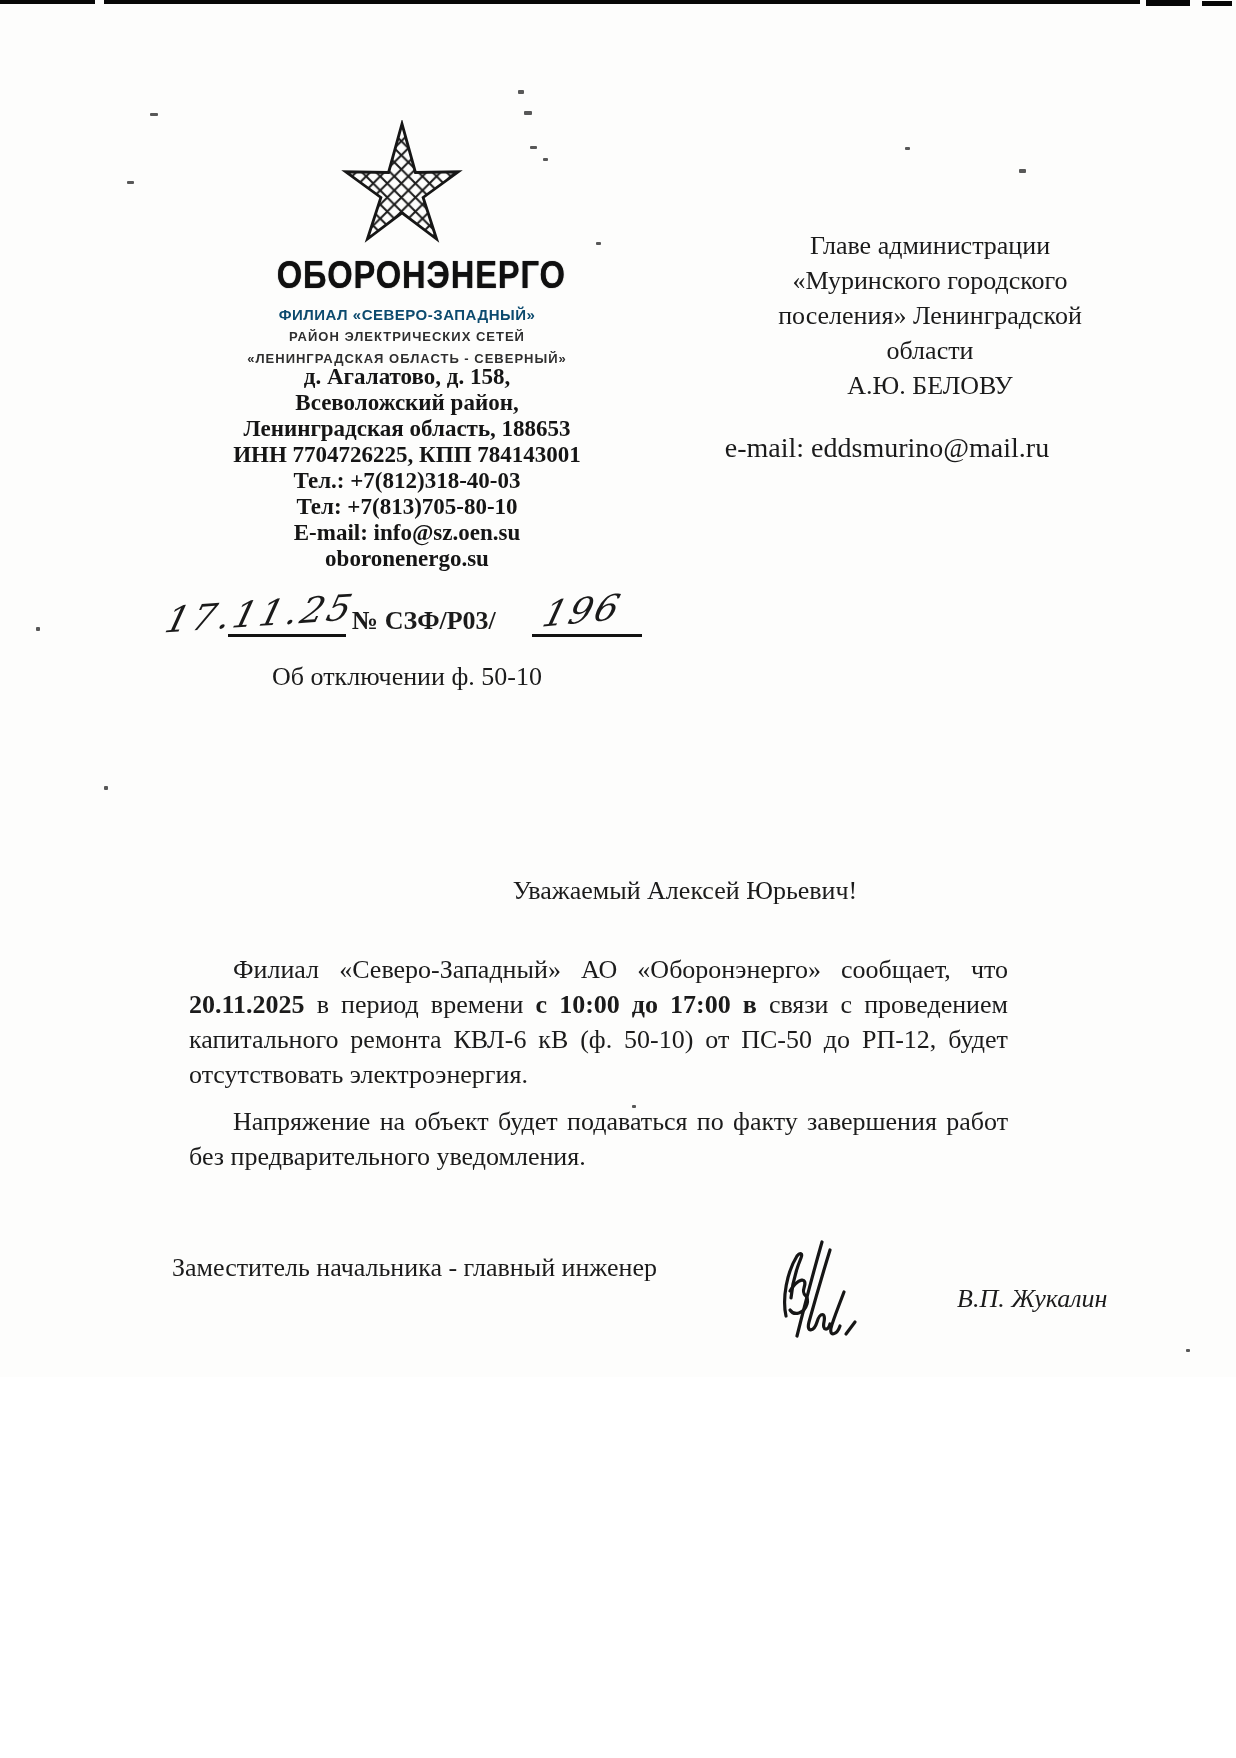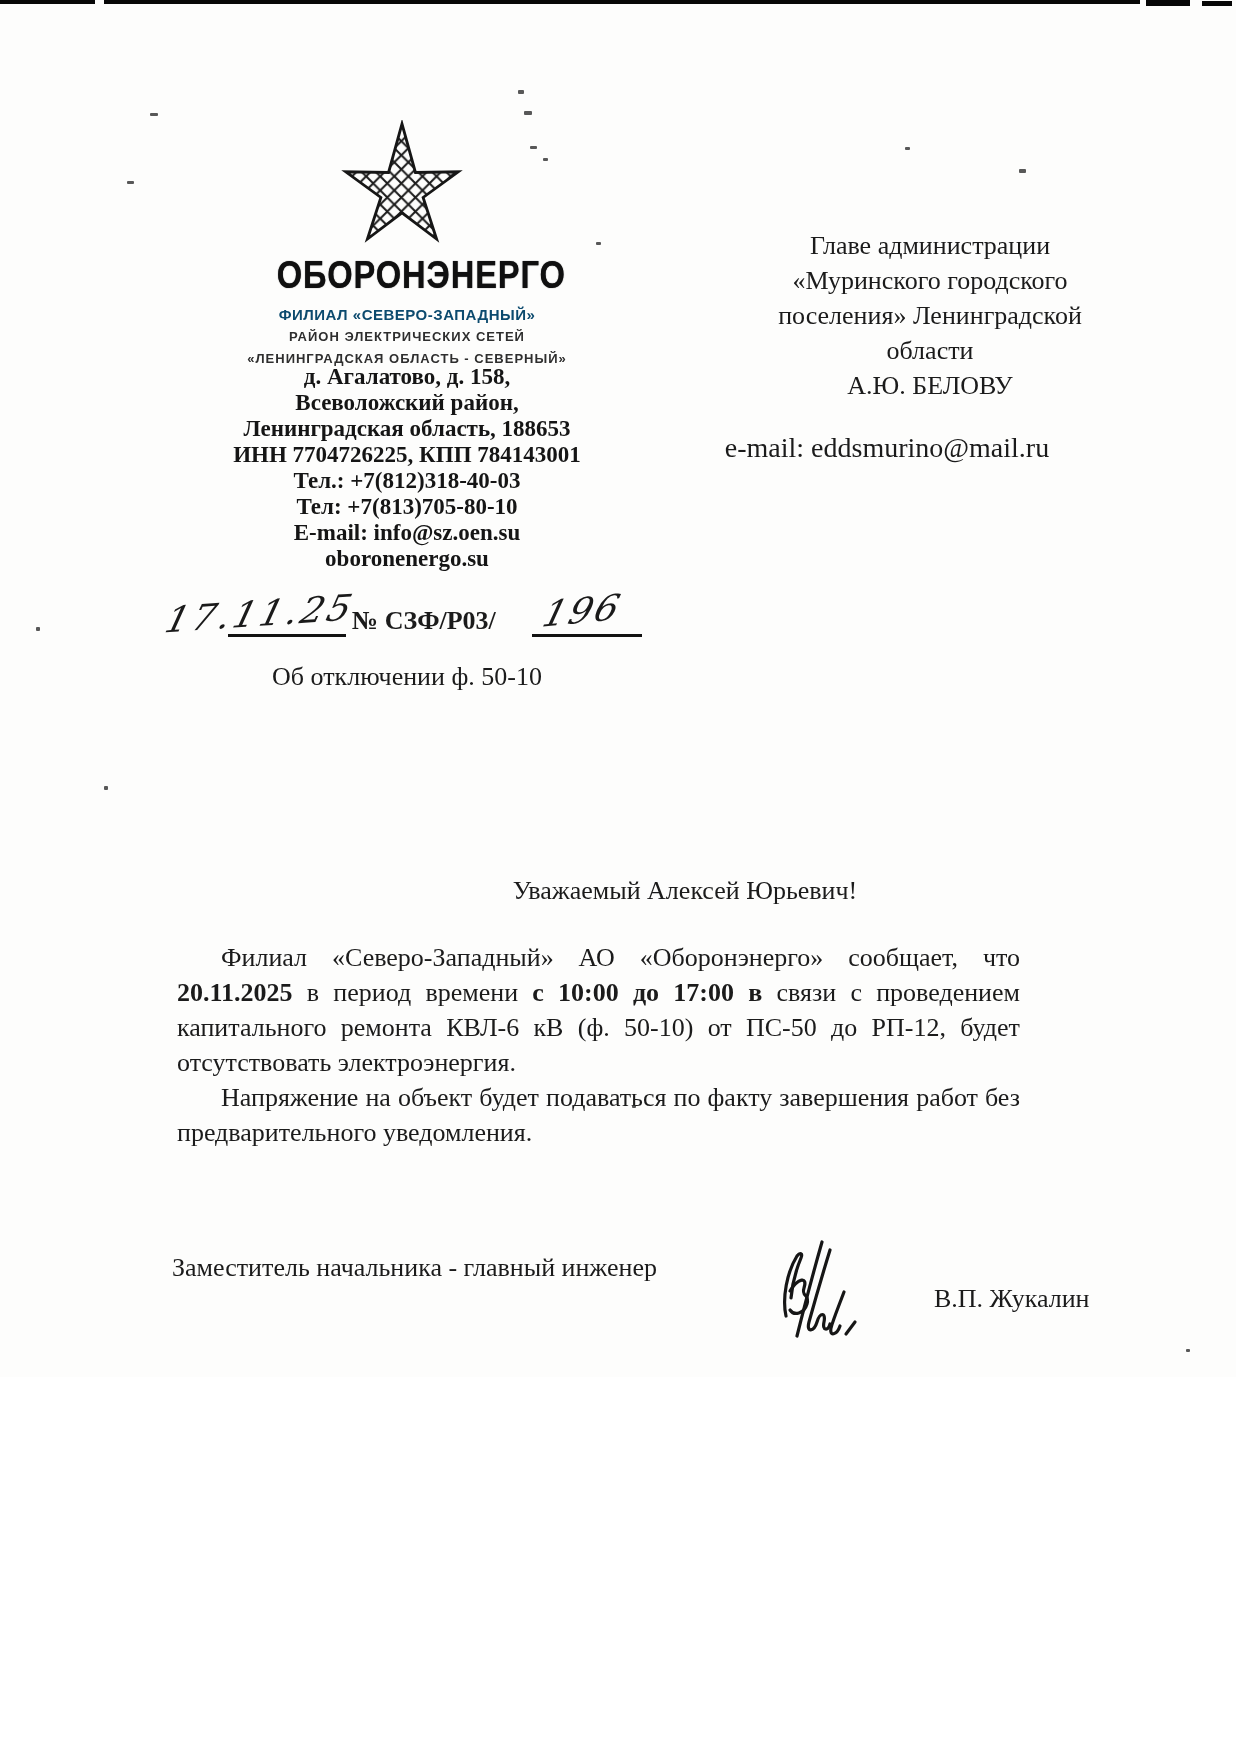--- a/index.html
+++ b/index.html
@@ -31,21 +31,21 @@
 
   .subject{font-size:26px;}
 
   
   .recipient{font-size:26px;line-height:35px;}
   .rec-email{font-size:28px;}
 
   
   .salutation{font-size:26px;}
   .bodytext{font-size:26px;line-height:35px;text-align:justify;}
-  .bodytext p{margin:0;text-indent:44px;}
+  .bodytext p{margin:12px;text-indent:44px;}
 
   
   .sig-pos{font-size:26px;line-height:35px;}
   .sig-name{font-size:26px;}
 
   .speck{position:absolute;background:#2e2e2e;border-radius:1px;opacity:.8;}
 </style>
 </head>
 <body>
 
@@ -127,21 +127,21 @@
         <path d="M16,80 C12,62 17,36 27,20 C30,16 33,17 31,22 C26,34 22,50 21,62"></path>
         <path d="M20,55 C28,42 38,40 34,52 C31,61 40,58 37,68 C34,78 24,80 20,74"></path>
         <path d="M52,6 C44,34 34,72 27,100"></path>
         <path d="M60,14 C52,40 44,68 39,86 C36,97 44,96 47,86 C50,76 56,76 54,86 C52,95 58,95 60,88"></path>
         <path d="M74,56 C68,72 63,84 61,92 C59,101 67,99 70,90"></path>
         <path d="M76,98 L85,86"></path>
       </g>
     </svg>
   </div>
 
-  <div class="abs sig-name" style="left:934px;top:1284px;">В.П. Жукалин</div>
+  <div class="abs sig-name" style="left:957px;top:1284px;font-style:italic;">В.П. Жукалин</div>
 
   <div class="speck" style="left:150px;top:113px;width:8px;height:3px;"></div>
   <div class="speck" style="left:127px;top:181px;width:7px;height:3px;"></div>
   <div class="speck" style="left:518px;top:90px;width:6px;height:4px;"></div>
   <div class="speck" style="left:524px;top:111px;width:8px;height:4px;"></div>
   <div class="speck" style="left:530px;top:146px;width:7px;height:3px;"></div>
   <div class="speck" style="left:543px;top:158px;width:5px;height:3px;"></div>
   <div class="speck" style="left:596px;top:242px;width:5px;height:3px;"></div>
   <div class="speck" style="left:1019px;top:169px;width:7px;height:4px;"></div>
   <div class="speck" style="left:905px;top:147px;width:5px;height:3px;"></div>

